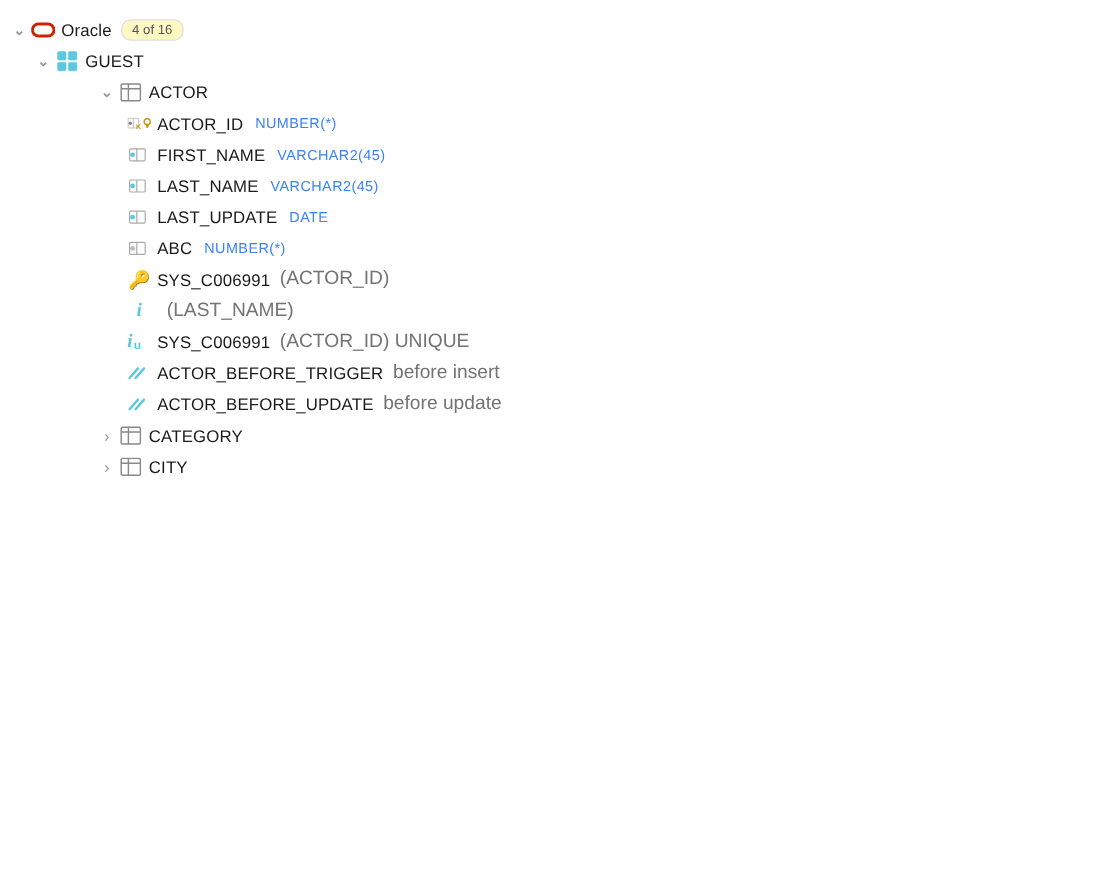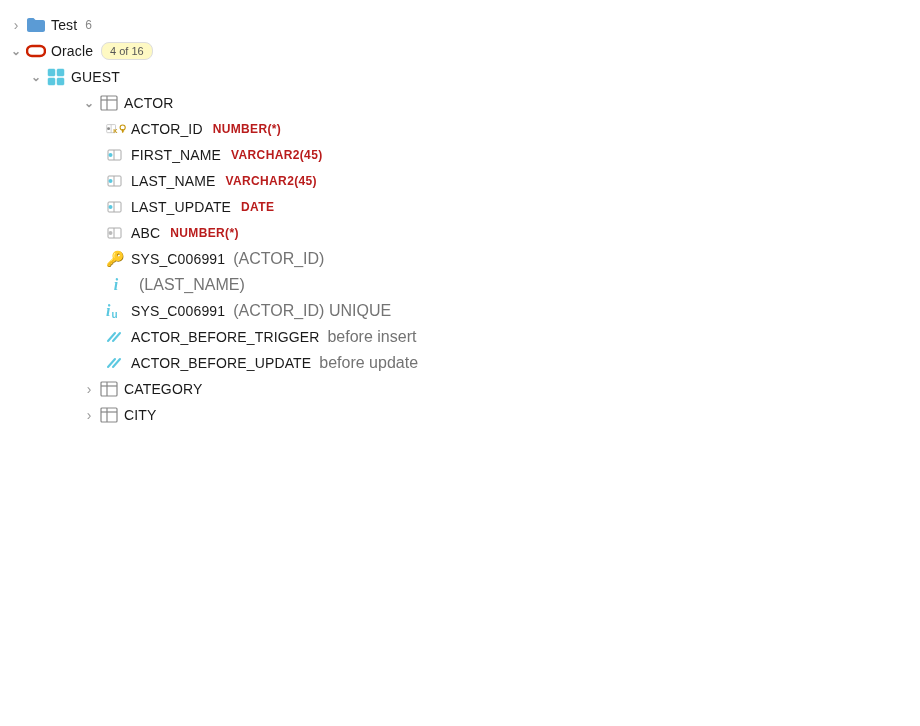--- a/index.html
+++ b/index.html
@@ -68,48 +68,36 @@
       font-size: 11px;
       color: #555;
       background: #fef9c3;
       border-radius: 8px;
       padding: 2px 8px;
       border: 1px solid #ddd;
     }
     .type-label {
       margin-left: 10px;
       font-size: 12px;
-      color: #b91c1c;
-      font-weight: 700;
+      color: #3b82f6;
+      font-weight: 400;
       letter-spacing: 0.03em;
     }
     .subinfo-label {
       margin-left: 8px;
       font-size: 16px;
       color: #737373;
       font-weight: 400;
     }
   </style>
 </head>
 <body>
 
 <div class="tree">
 
-<div class="tree-item indent-0">
-      <span class="chevron chevron-right"></span>
-      <span class="icon">
-        <span style="display:inline-flex;align-items:center;">
-          <svg width="18" height="14" viewBox="0 0 18 14" fill="none" xmlns="http://www.w3.org/2000/svg">
-    <path d="M0 2C0 0.9 0.9 0 2 0H6.5L8.5 2H16C17.1 2 18 2.9 18 4V12C18 13.1 17.1 14 16 14H2C0.9 14 0 13.1 0 12V2Z" fill="#5b9bd5"></path>
-  </svg>
-        </span>
-      </span>
-      <span class="item-label">Test</span>
-      <span class="item-badge">6</span>
-    </div>
     <div class="tree-item indent-0">
       <span class="chevron chevron-down"></span>
       <span class="icon">
         <span style="display:inline-flex;align-items:center;">
           <svg width="20" height="20" viewBox="0 0 20 20" fill="none" xmlns="http://www.w3.org/2000/svg">
     <rect x="1" y="5" width="18" height="10" rx="5" stroke="#cc2200" stroke-width="2.5" fill="none"></rect>
   </svg>
         </span>
       </span>
       <span class="item-label">Oracle</span>

